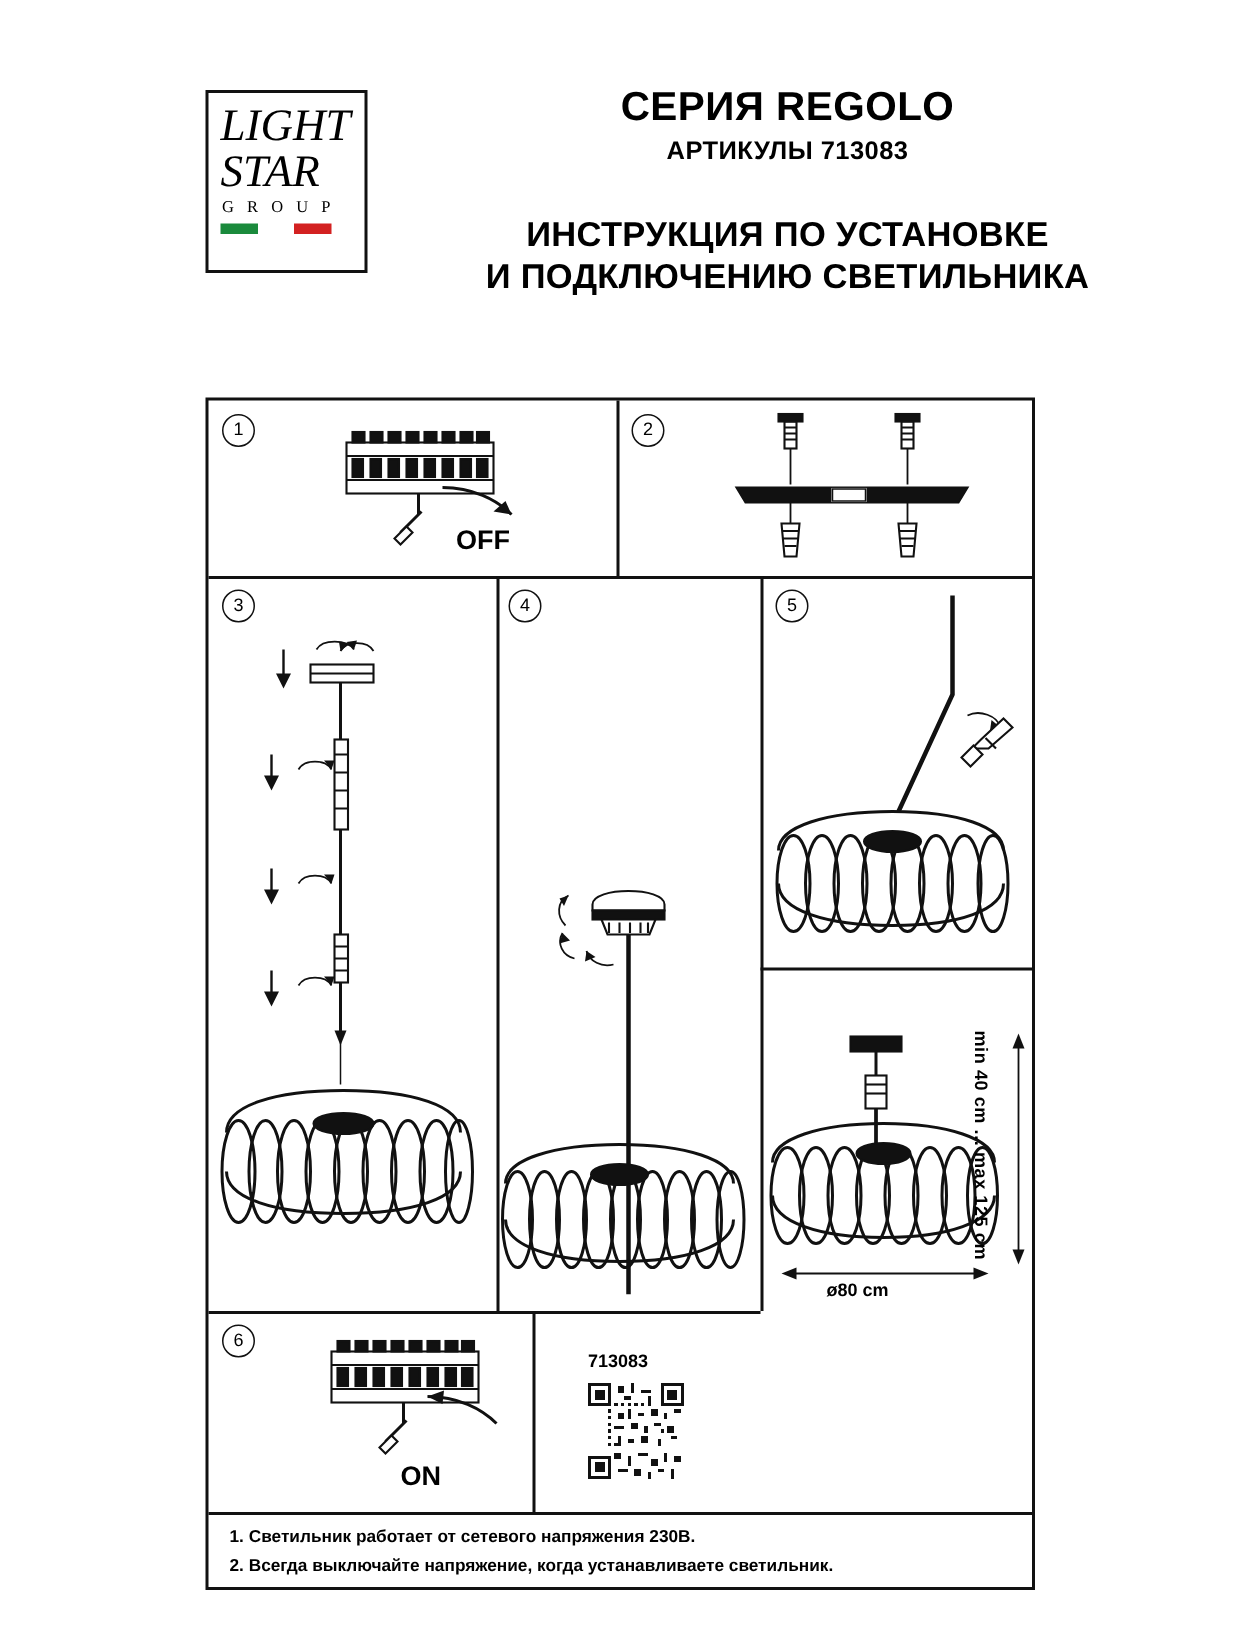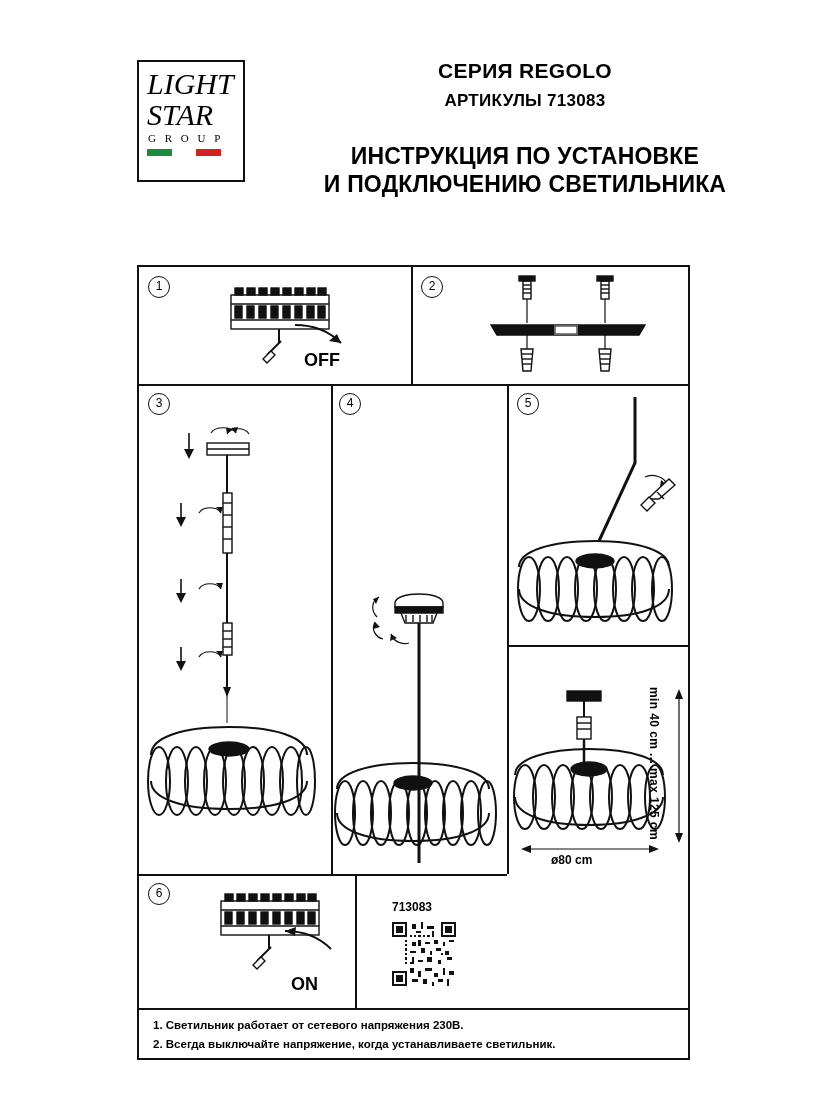--- a/index.html
+++ b/index.html
@@ -64,21 +64,21 @@
   .logo-flag span { flex: 1 1 auto; display: block; height: 100%; }
 
   .head-titles {
     position: absolute;
     left: 255px;
     top: 56px;
     width: 540px;
     text-align: center;
   }
   .head-line1 {
-    font-size: 21px;
+    font-size: 27px;
     font-weight: bold;
     letter-spacing: 0.3px;
     line-height: 30px;
   }
   .head-line2 {
     font-size: 17px;
     font-weight: bold;
     letter-spacing: 0.3px;
     line-height: 30px;
   }
@@ -474,21 +474,21 @@
           <rect x="119" y="33" width="7" height="12"></rect>
         </g>
         <path d="M80 56 L80 70" stroke-width="2"></path>
         <path d="M68 82 L82 68" stroke-width="2"></path>
         <path d="M64 86 L72 78 L76 82 L68 90 Z" fill="#fff"></path>
         <path d="M142 70 C132 60 116 52 96 52" stroke-width="2"></path>
         <path d="M96 52 L107 48 L106 57 Z" fill="#111" stroke="none"></path>
       </g>
     </svg>
   </div>
-  <div class="cell-label" style="left:152px; top:707px;text-align:right;">ON</div>
+  <div class="cell-label" style="left:128px; top:707px;text-align:right;">ON</div>
 
   <div class="art-small" style="left:253px; top:633px;">713083</div>
   <div class="qr" style="left:253px; top:655px; width:64px; height:64px;">
     <svg width="64" height="64" viewBox="0 0 29 29" shape-rendering="crispEdges">
       <rect width="29" height="29" fill="#fff"></rect>
       <g fill="#111">
 
         <rect x="0" y="0" width="7" height="1"></rect>
           <rect x="0" y="6" width="7" height="1"></rect>
         <rect x="0" y="0" width="1" height="7"></rect>

